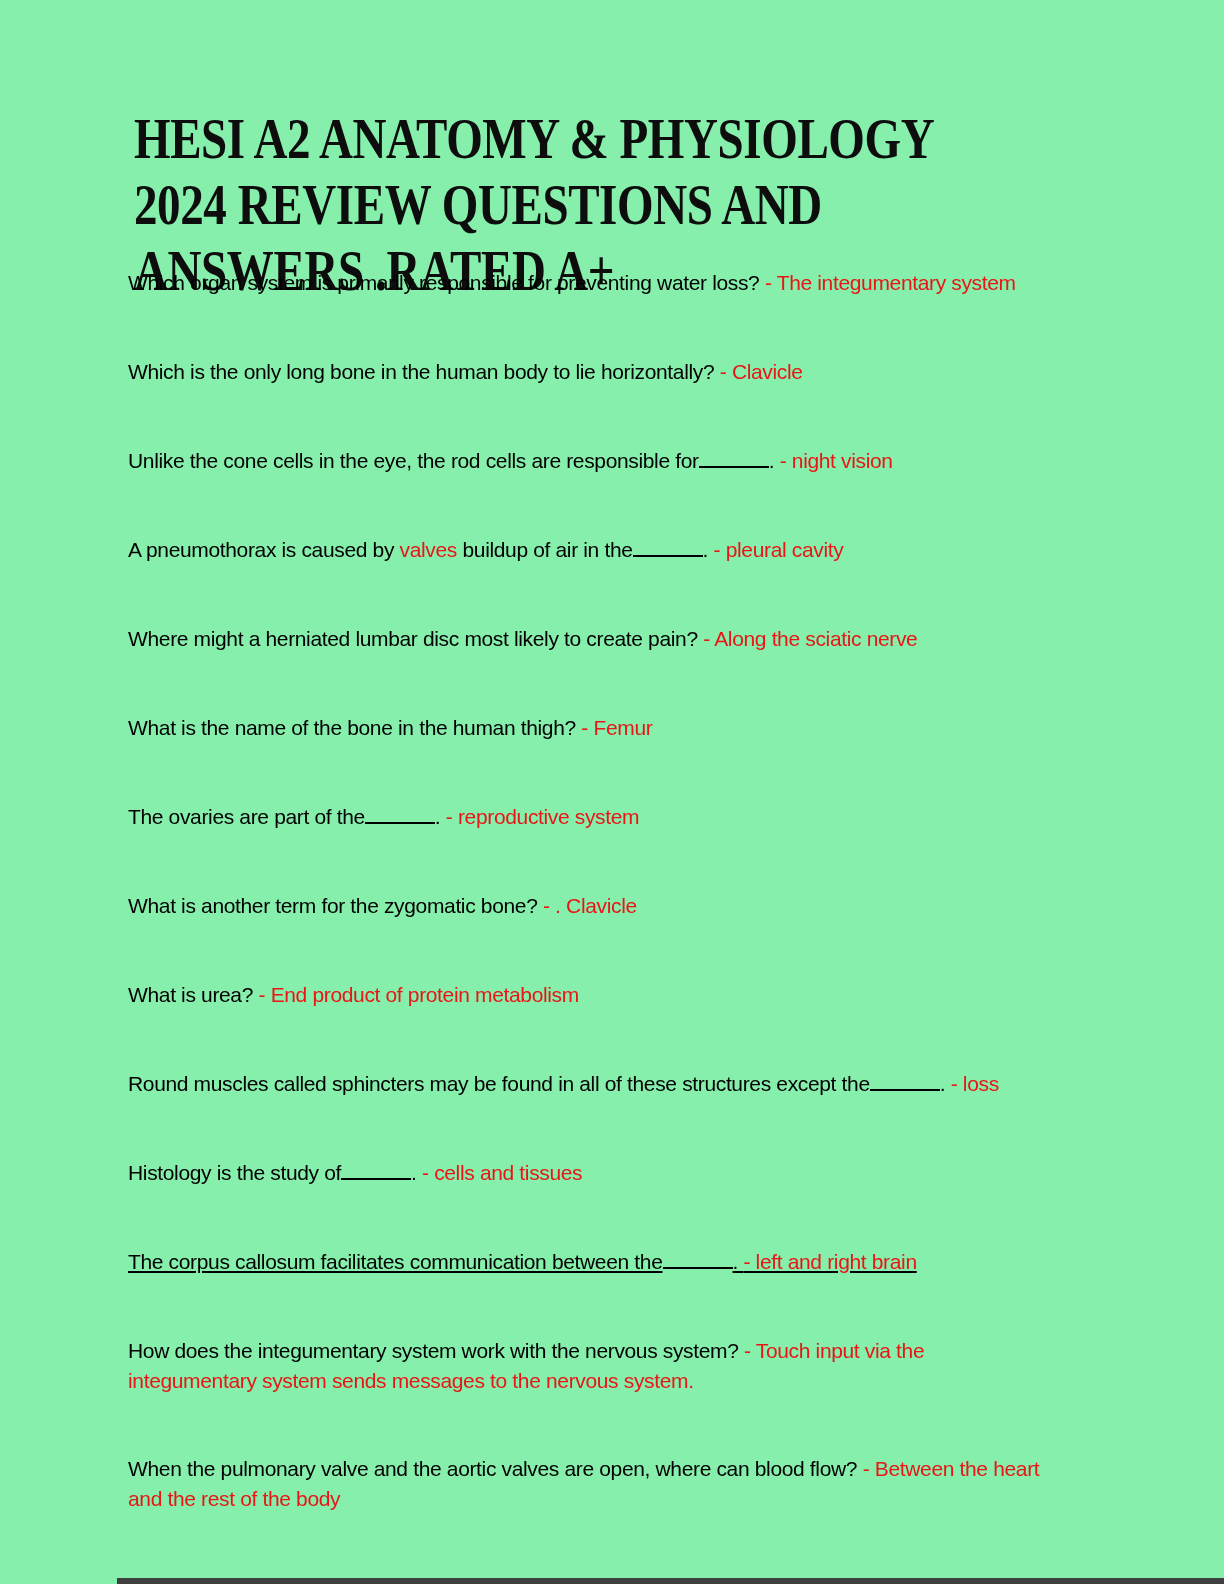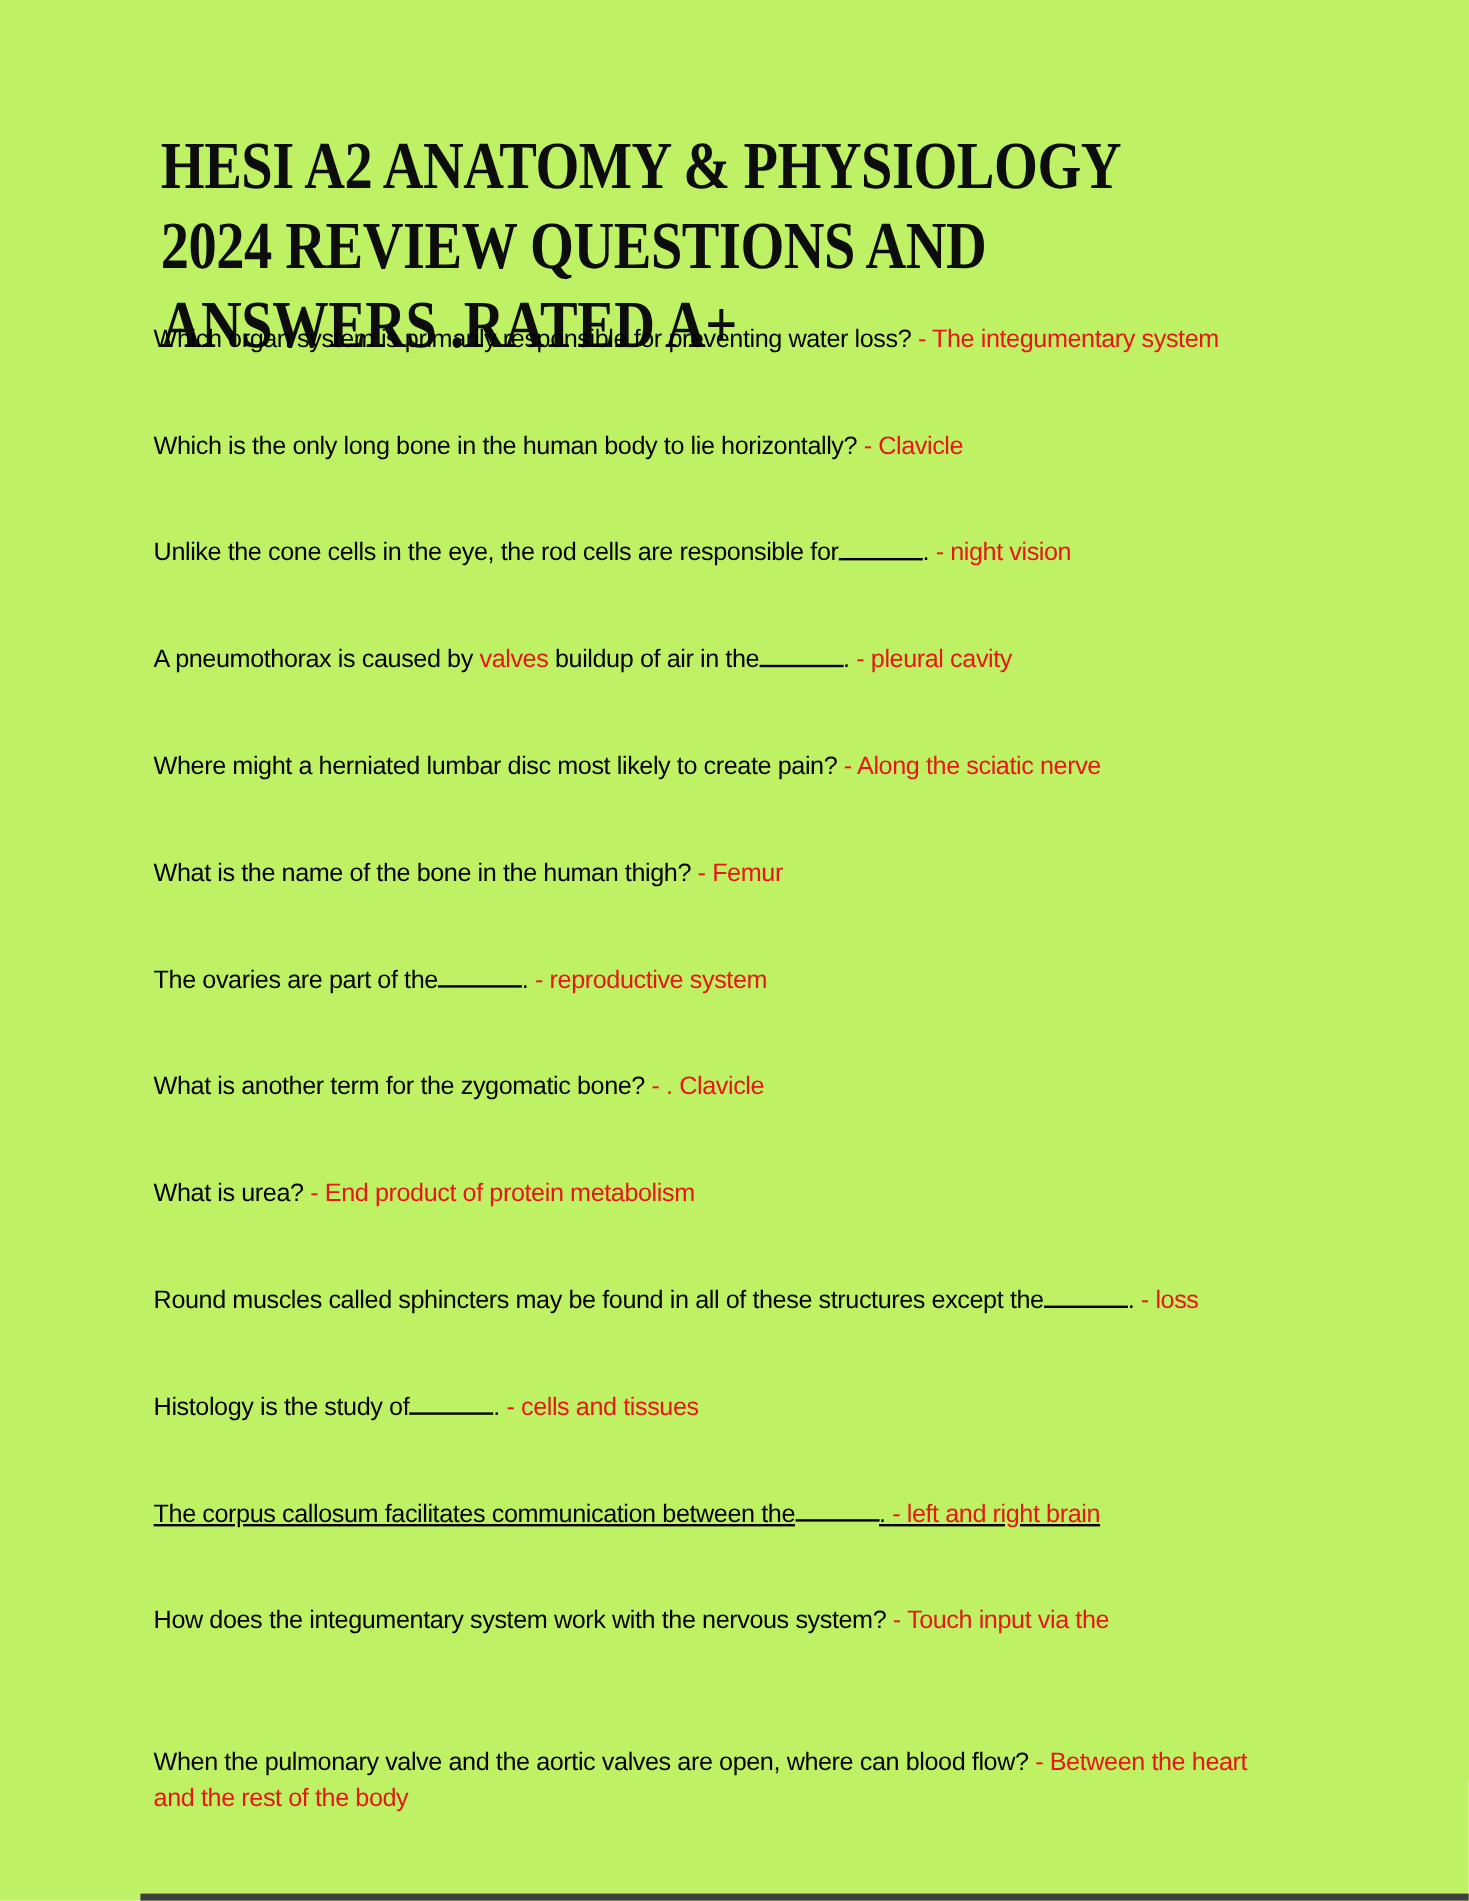--- a/index.html
+++ b/index.html
@@ -1,20 +1,20 @@
 <!DOCTYPE html>
 <html><head>
 <meta charset="utf-8">
 <style>
   html,body{margin:0;padding:0;}
   body{
     width:1224px;height:1584px;position:relative;background:#ffffff;
     font-family:"Liberation Sans",sans-serif;color:#000;overflow:hidden;
   }
-  .page{position:absolute;inset:0;background:#bef264;}
+  .page{position:absolute;inset:0;background:#86efac;}
   .doc-title{
     position:absolute;left:134px;top:68px;
     font-family:"Liberation Serif",serif;font-weight:700;
     font-size:56px;line-height:66px;color:#0d0d0d;
     transform:scaleX(0.84);transform-origin:left top;
     white-space:nowrap;letter-spacing:-0.5px;
   }
   .doc-title .tline{display:block;}
   .qa{
     position:absolute;left:128px;width:1005px;margin:0;
@@ -48,18 +48,18 @@
       <p class="qa" style="top: 446px;"><span class="blk">Unlike the cone cells in the eye, the rod cells are responsible for</span><span class="blank"></span><span class="blk">. </span><span class="red">- night vision</span></p>
       <p class="qa" style="top: 535px;"><span class="blk">A pneumothorax is caused by </span><span class="red">valves</span><span class="blk"> buildup of air in the</span><span class="blank"></span><span class="blk">. </span><span class="red">- pleural cavity</span></p>
       <p class="qa" style="top: 624px;"><span class="blk">Where might a herniated lumbar disc most likely to create pain? </span><span class="red">- Along the sciatic nerve</span></p>
       <p class="qa" style="top: 713px;"><span class="blk">What is the name of the bone in the human thigh? </span><span class="red">- Femur</span></p>
       <p class="qa" style="top: 802px;"><span class="blk">The ovaries are part of the</span><span class="blank"></span><span class="blk">. </span><span class="red">- reproductive system</span></p>
       <p class="qa" style="top: 891px;"><span class="blk">What is another term for the zygomatic bone? </span><span class="red">- . Clavicle</span></p>
       <p class="qa" style="top: 980px;"><span class="blk">What is urea? </span><span class="red">- End product of protein metabolism</span></p>
       <p class="qa" style="top: 1069px;"><span class="blk">Round muscles called sphincters may be found in all of these structures except the</span><span class="blank"></span><span class="blk">. </span><span class="red">- loss</span></p>
       <p class="qa" style="top: 1158px;"><span class="blk">Histology is the study of</span><span class="blank"></span><span class="blk">. </span><span class="red">- cells and tissues</span></p>
       <p class="qa" style="top: 1247px; text-decoration: underline;"><span class="blk">The corpus callosum facilitates communication between the</span><span class="blank"></span><span class="blk">. </span><span class="red">- left and right brain</span></p>
-      <p class="qa" style="top: 1336px;"><span class="blk">How does the integumentary system work with the nervous system? </span><span class="red">- Touch input via the</span><br></p>
+      <p class="qa" style="top: 1336px;"><span class="blk">How does the integumentary system work with the nervous system? </span><span class="red">- Touch input via the</span><br><span class="red">integumentary system sends messages to the nervous system.</span></p>
       <p class="qa" style="top: 1454px;"><span class="blk">When the pulmonary valve and the aortic valves are open, where can blood flow? </span><span class="red">- Between the heart</span><br><span class="red">and the rest of the body</span></p>
     </main>
 
   <div class="cutbar"></div>
 </div>
 
 </body></html>

